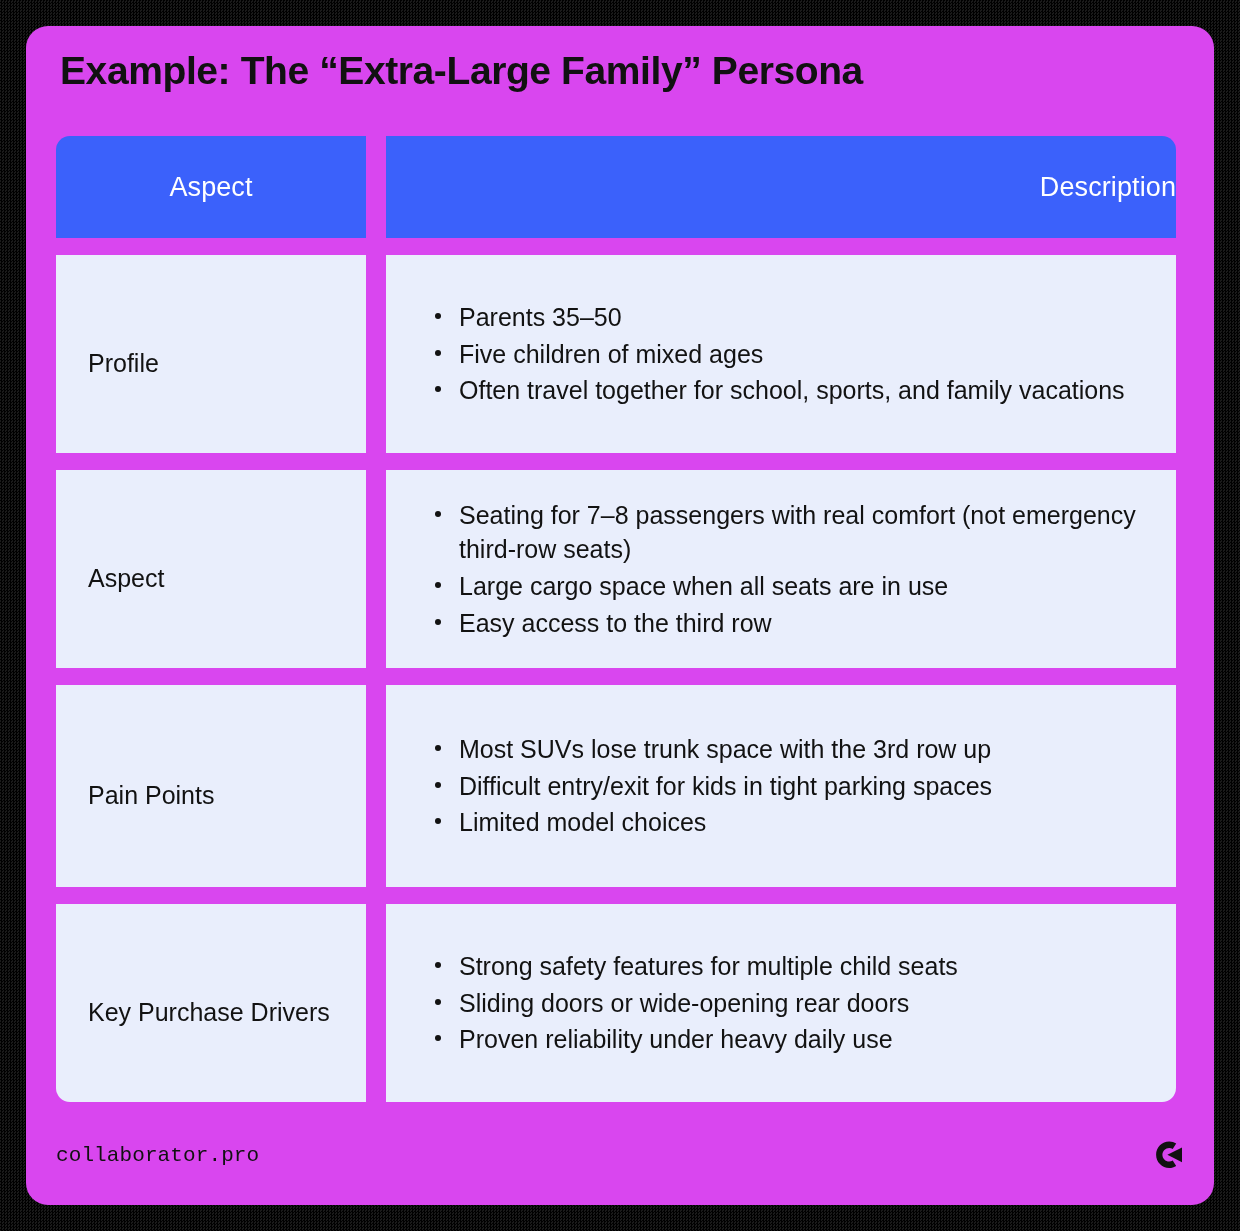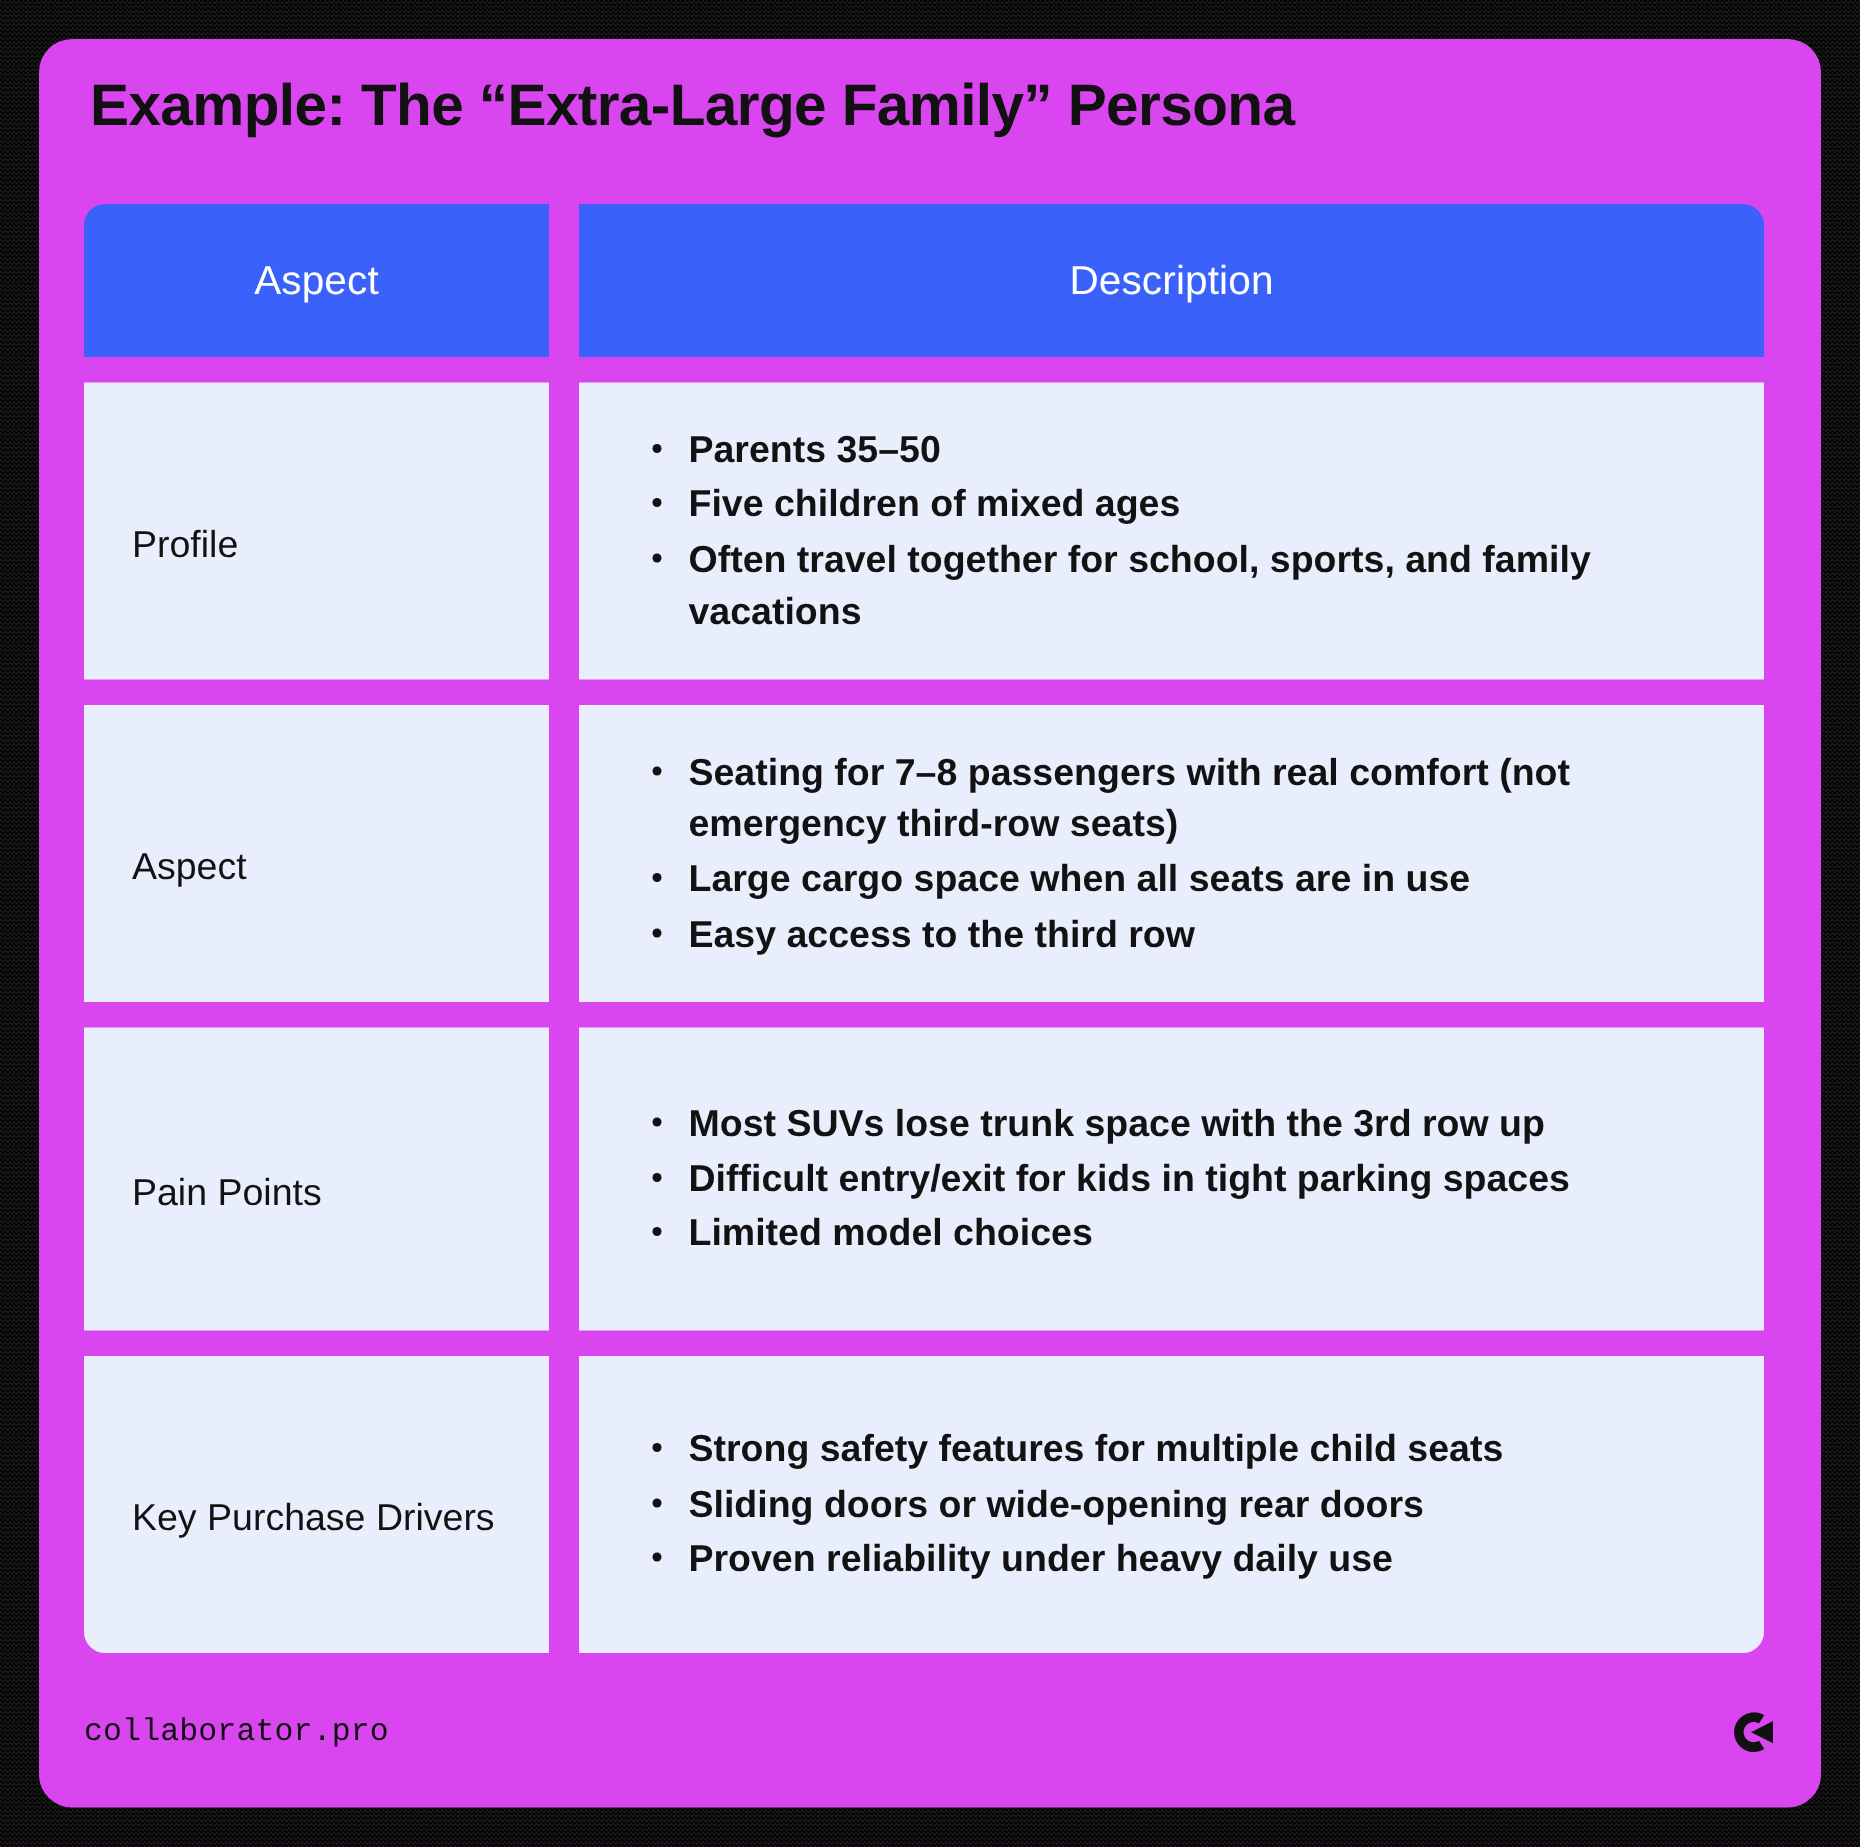--- a/index.html
+++ b/index.html
@@ -82,21 +82,21 @@
   
   .header-row .cell-aspect,
   .header-row .cell-desc {
     background: #3B61FB;
     height: 102px;
     display: flex;
     align-items: center;
     justify-content: center;
   }
   .header-row .cell-aspect { border-radius: 14px 0 0 0; }
-  .header-row .cell-desc   { border-radius: 0 14px 0 0; }
+  .header-row .cell-desc   { border-radius: 0 14px 0 0; justify-content: flex-end; }
   .header-row { margin-bottom: 5px; }
   .header-label {
     color: #FFFFFF;
     font-size: 27px;
     font-weight: 500;
     letter-spacing: 0.1px;
   }
 
   
   .body-row .cell-aspect,
@@ -126,21 +126,21 @@
     padding: 0;
     list-style: none;
     width: 100%;
   }
   .bullets li {
     position: relative;
     padding-left: 27px;
     font-size: 25px;
     line-height: 1.39;
     color: #121212;
-    font-weight: 700;
+    font-weight: 400;
   }
   .bullets li + li { margin-top: 2px; }
   .bullets li .dot {
     position: absolute;
     left: 3px;
     top: 13px;
     width: 6px;
     height: 6px;
     border-radius: 50%;
     background: #121212;

